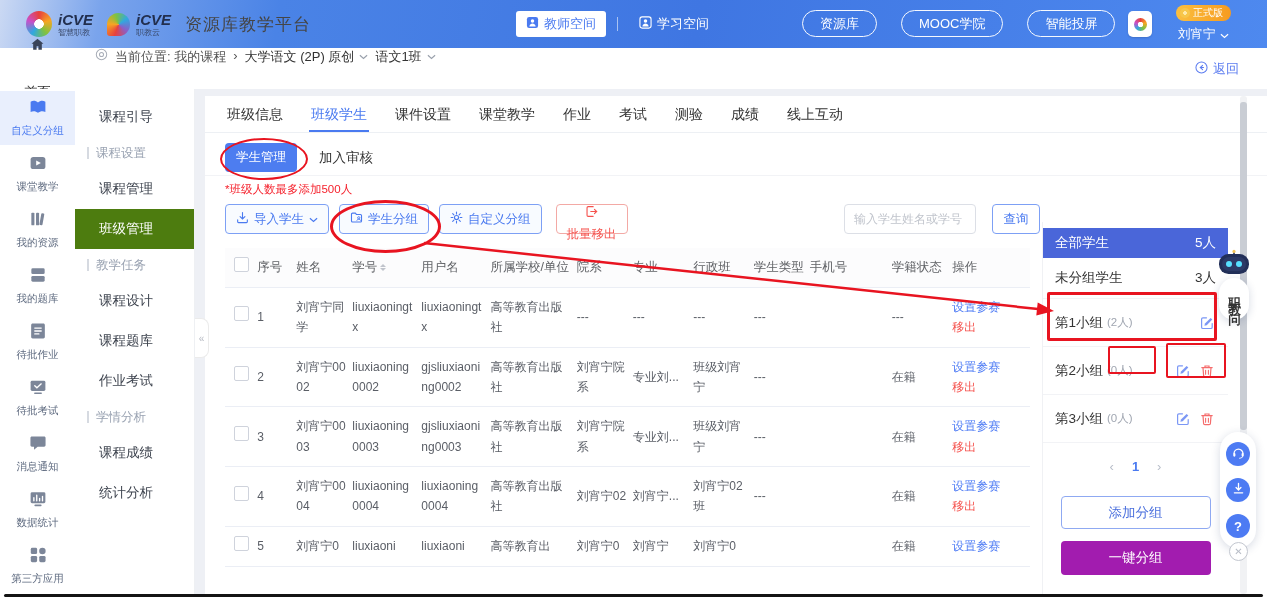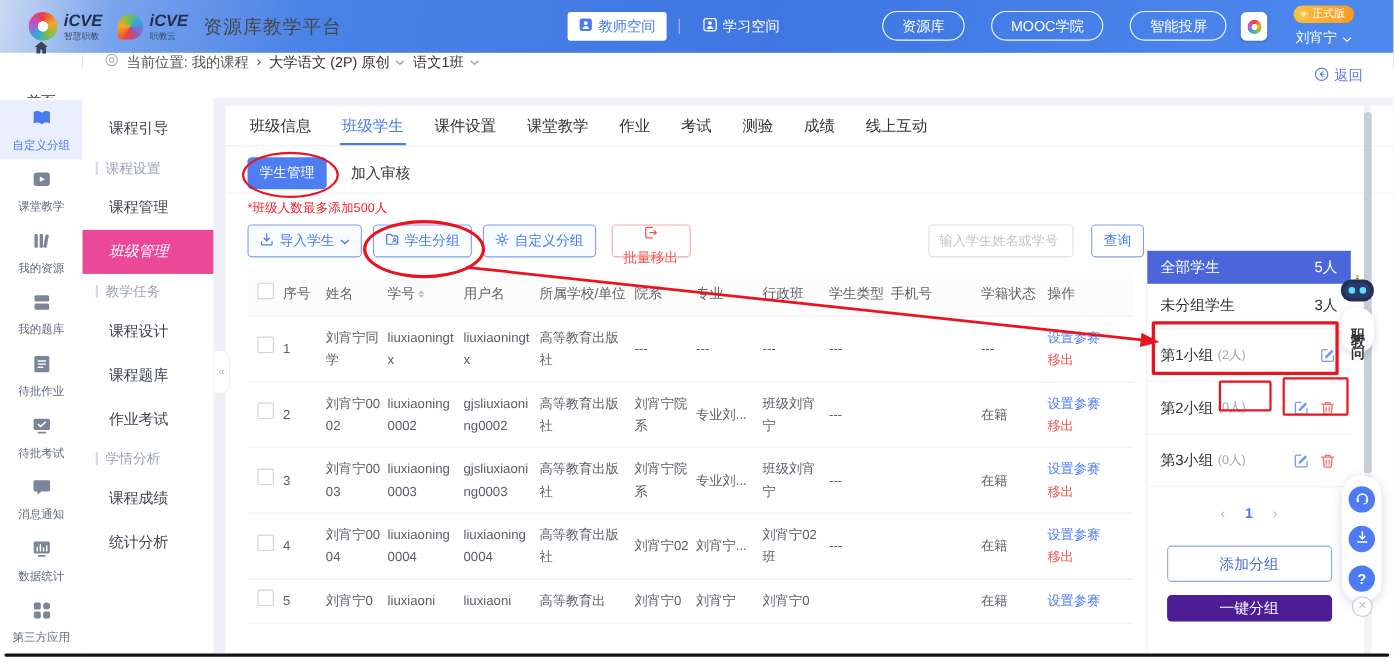--- a/index.html
+++ b/index.html
@@ -51,21 +51,21 @@
   .rail{position:absolute;left:0;top:89px;width:75px;height:505px;background:#fff;border-right:1px solid #f2f3f5;}
   .rail-item{height:54px;margin-top:2px;display:flex;flex-direction:column;align-items:center;justify-content:center;gap:4px;cursor:pointer;}
   .rail-item svg{fill:#7c8699;}
   .rail-item .lbl{font-size:10.5px;color:#5f6b80;}
   .rail-item.active{background:#e9effd;}
   .rail-item.active svg{fill:#4a7af0;}
   .rail-item.active .lbl{color:#4a7af0;}
   
   .submenu{position:absolute;left:75px;top:89px;width:120px;height:505px;background:#fff;border-right:1px solid #eef0f3;padding-top:8px;box-sizing:border-box;}
   .mi{height:40px;line-height:40px;padding-left:24px;font-size:13.5px;color:#3d434e;cursor:pointer;}
-  .mi.active{background:#ec4899;color:#fff;font-style:italic;}
+  .mi.active{background:#4d7c0f;color:#fff;}
   .sec{height:32px;display:flex;align-items:center;gap:7px;padding-left:12px;font-size:12.5px;color:#9aa3b2;}
   .sec .bar{width:2px;height:12px;background:#d6dae1;}
   .collapse{position:absolute;left:195px;top:318px;width:13px;height:38px;background:#fff;border:1px solid #ebebeb;border-left:none;
         border-radius:0 8px 8px 0;display:flex;align-items:center;justify-content:center;color:#b5b9c2;font-size:10px;cursor:pointer;z-index:5;}
   
   .content-bg{position:absolute;left:195px;top:89px;right:0;height:505px;background:#eef0f5;}
   .card{position:absolute;left:205px;top:96px;right:0;height:498px;background:#fff;overflow:hidden;}
   .tabs{position:absolute;left:0;top:0;right:0;height:36px;border-bottom:1px solid #edf0f4;display:flex;align-items:center;padding-left:22px;gap:28px;}
   .tab{position:relative;font-size:14px;color:#333;height:36px;line-height:36px;cursor:pointer;white-space:nowrap;}
   .tab.active{color:#4a7af0;}
@@ -103,21 +103,21 @@
   .gp-row:last-of-type{border-bottom:1px solid #f2f3f6;text-align:right;}
   .gp-count{font-size:11.5px;color:#a0a6b1;margin-left:4px;}
   .gp-sp{flex:1;}
   .gp-ico{display:flex;align-items:center;margin-left:10px;cursor:pointer;}
   .gp-ico.edit{color:#7b97f5;}
   .gp-ico.del{color:#f56c6c;}
   .gp-pager{margin-top:16px;display:flex;justify-content:center;align-items:center;gap:18px;font-size:13px;color:#b7bdc9;}
   .gp-pager .cur{color:#4a7af0;font-weight:bold;}
   .gp-pager span{cursor:pointer;}
   .gp-add{display:block;margin:22px auto 0;width:150px;height:33px;border:1px solid #8fa9f2;background:#fff;color:#4a6fdd;font-size:13.5px;border-radius:4px;cursor:pointer;}
-  .gp-auto{display:block;margin:12px auto 0;width:150px;height:24px;background:#4c1d95;color:#fff;font-size:13.5px;border:none;border-radius:4px;cursor:pointer;}
+  .gp-auto{display:block;margin:12px auto 0;width:150px;height:34px;background:#a21caf;color:#fff;font-size:13.5px;border:none;border-radius:4px;cursor:pointer;}
   
   .sb{position:absolute;left:1240px;top:96px;width:7px;height:498px;background:#f1f2f4;border-radius:3px;}
   .sb-thumb{position:absolute;left:0;top:6px;width:7px;height:328px;background:#c9cdd4;border-radius:3px;cursor:pointer;}
   .assistant{position:absolute;left:1214px;top:249px;width:40px;display:flex;flex-direction:column;align-items:center;z-index:30;cursor:pointer;}
   .assist-pill{margin-top:-5px;background:#fff;border-radius:16px;box-shadow:0 2px 8px rgba(30,50,100,.18);padding:10px 0 12px;width:30px;display:flex;justify-content:center;}
   .assist-txt{writing-mode:vertical-rl;font-size:12.5px;color:#333;letter-spacing:5px;font-weight:bold;}
   .utils{position:absolute;left:1220px;top:432px;width:36px;background:#fff;border-radius:18px;box-shadow:0 2px 10px rgba(30,50,100,.18);
          padding:10px 0;display:flex;flex-direction:column;align-items:center;gap:12px;z-index:30;}
   .ucircle{width:24px;height:24px;border-radius:50%;background:#4d7bf3;display:flex;align-items:center;justify-content:center;color:#fff;font-size:13px;font-weight:bold;cursor:pointer;}
   .fab-close{position:absolute;left:1229px;top:542px;width:17px;height:17px;border:1px solid #c3c7cf;border-radius:50%;background:#fff;

